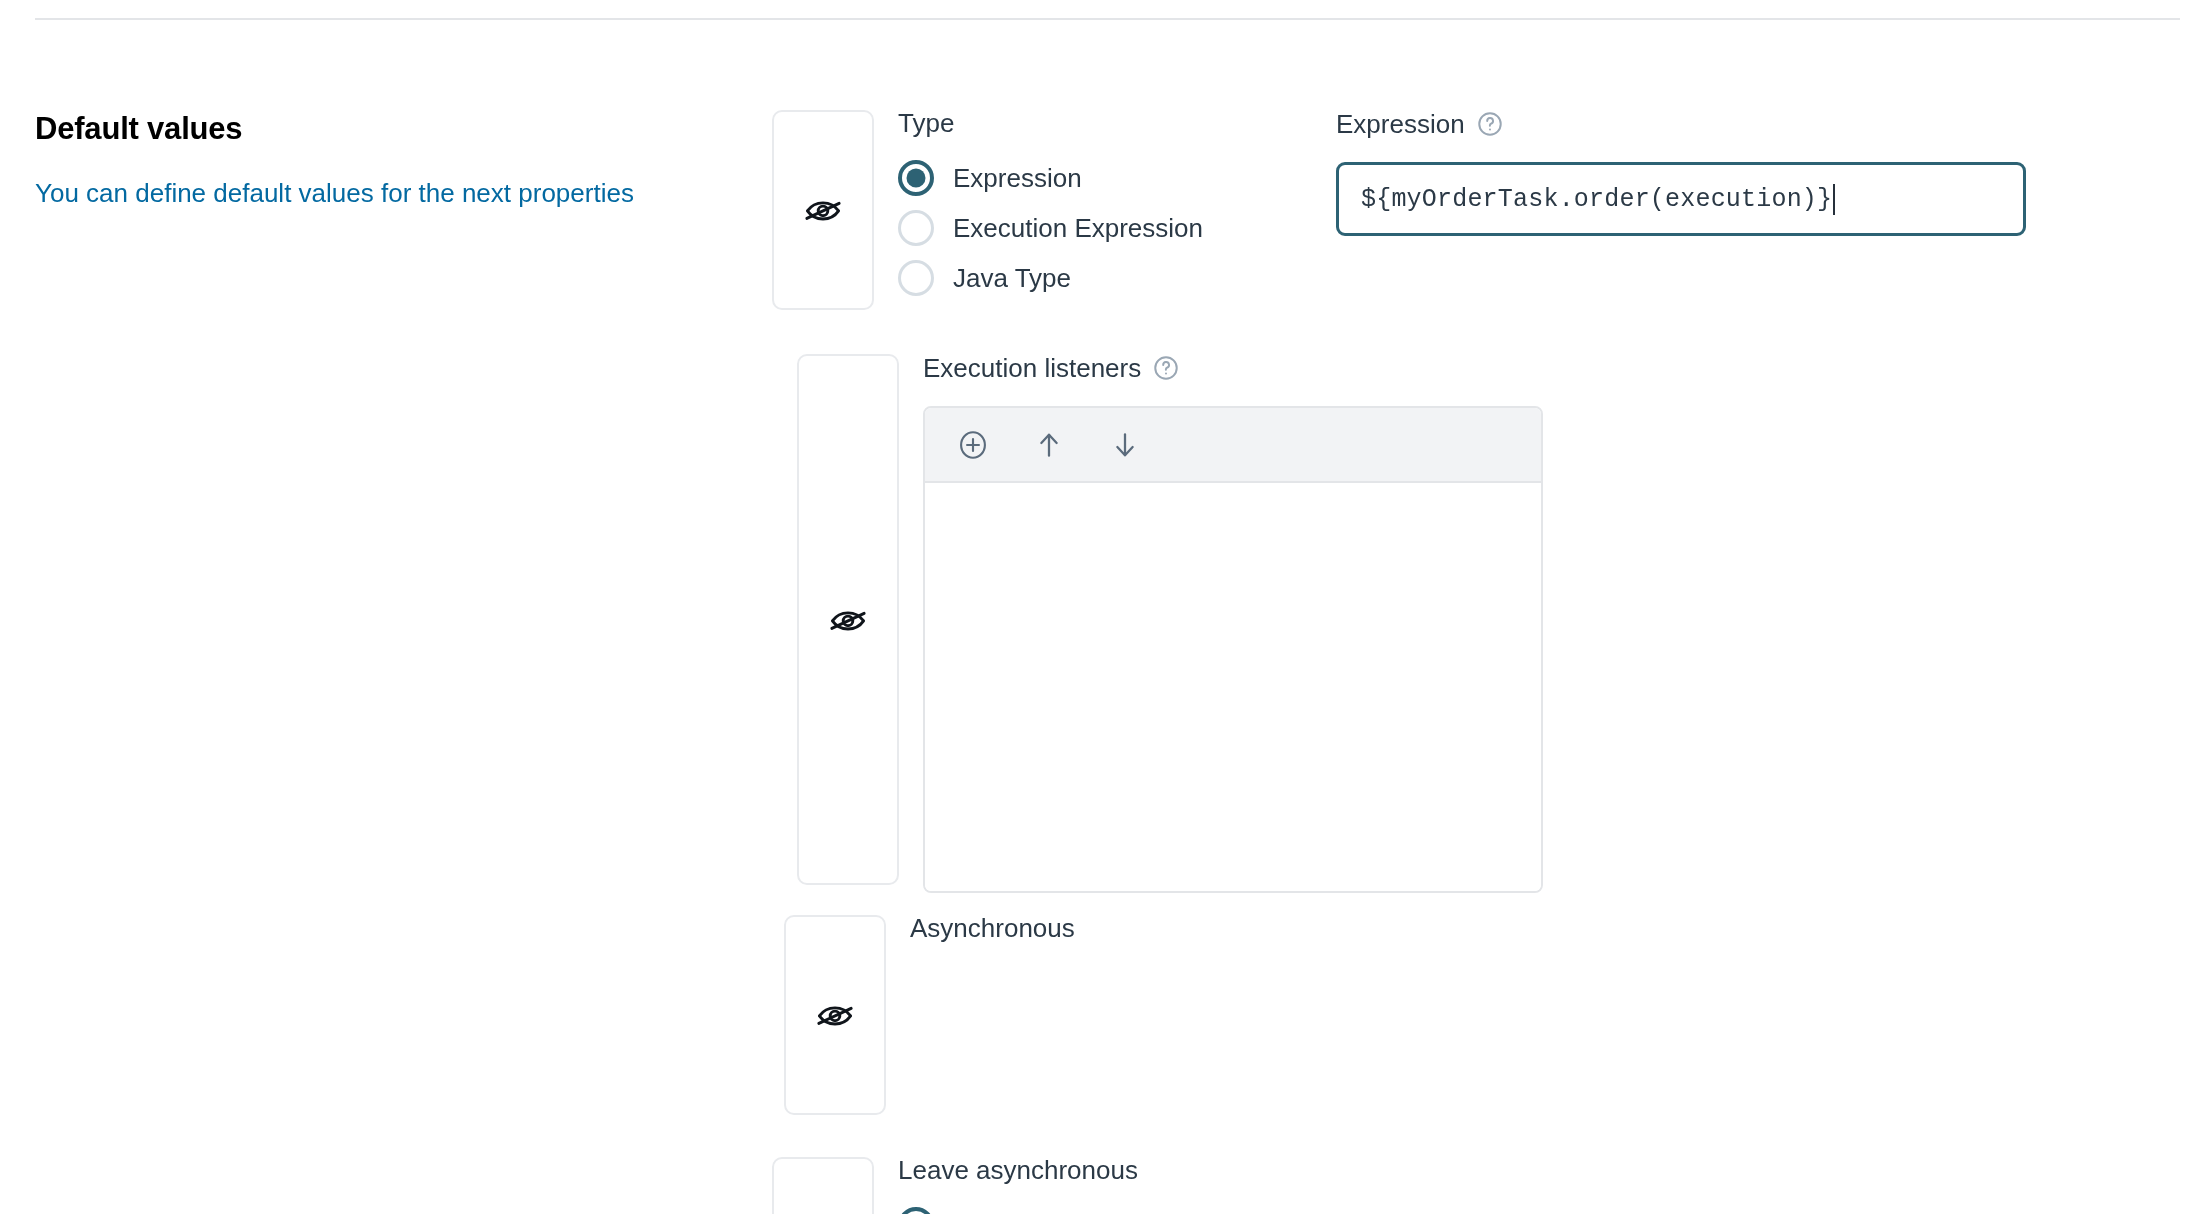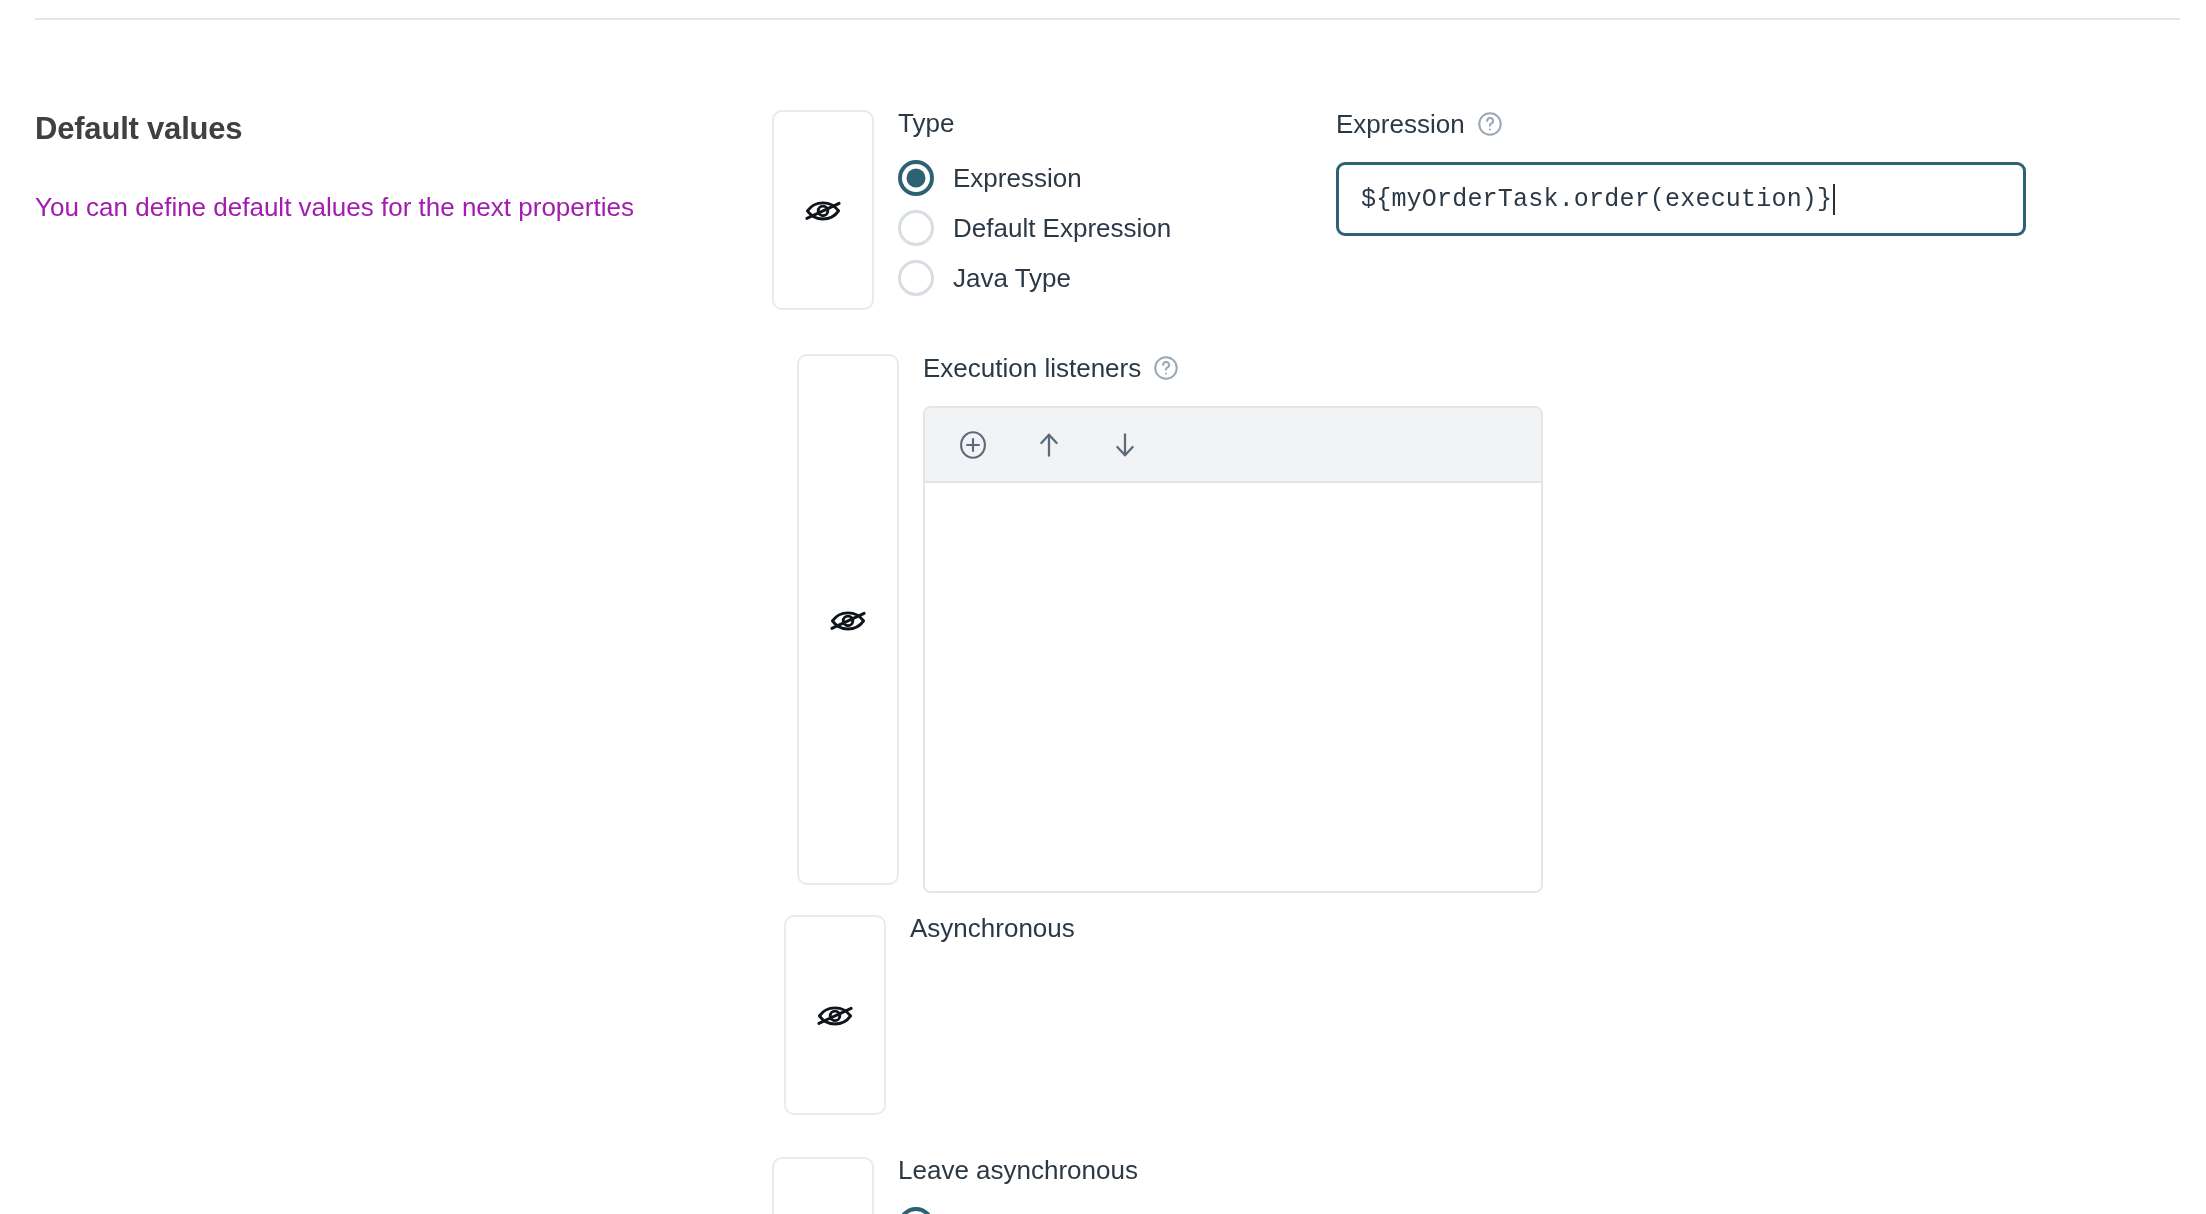--- a/index.html
+++ b/index.html
@@ -29,28 +29,28 @@
   
   .desc-col {
     position: absolute;
     left: 35px;
     top: 110px;
     width: 640px;
   }
   .desc-title {
     font-size: 31px;
     font-weight: bold;
-    color: #404040;
+    color: #000000;
     letter-spacing: -0.2px;
-    margin: 0 0 41px 0;
+    margin: 0 0 27px 0;
     line-height: 1.2;
   }
   .desc-text {
     font-size: 26px;
-    color: #a21caf;
+    color: #0369a1;
     line-height: 1.5;
     margin: 0;
     max-width: 600px;
   }
 
   
   .row {
     position: absolute;
     display: flex;
     align-items: flex-start;
@@ -245,21 +245,21 @@
     <div class="field-label">
       <span>Type</span>
     </div>
     <div class="radio-group">
       <div class="radio-item checked">
         <span class="radio-mark"></span>
         <span class="radio-label">Expression</span>
       </div>
       <div class="radio-item">
         <span class="radio-mark"></span>
-        <span class="radio-label">Default Expression</span>
+        <span class="radio-label">Execution Expression</span>
       </div>
       <div class="radio-item">
         <span class="radio-mark"></span>
         <span class="radio-label">Java Type</span>
       </div>
     </div>
   </div>
 </div>
 
 <div class="expr-col">

